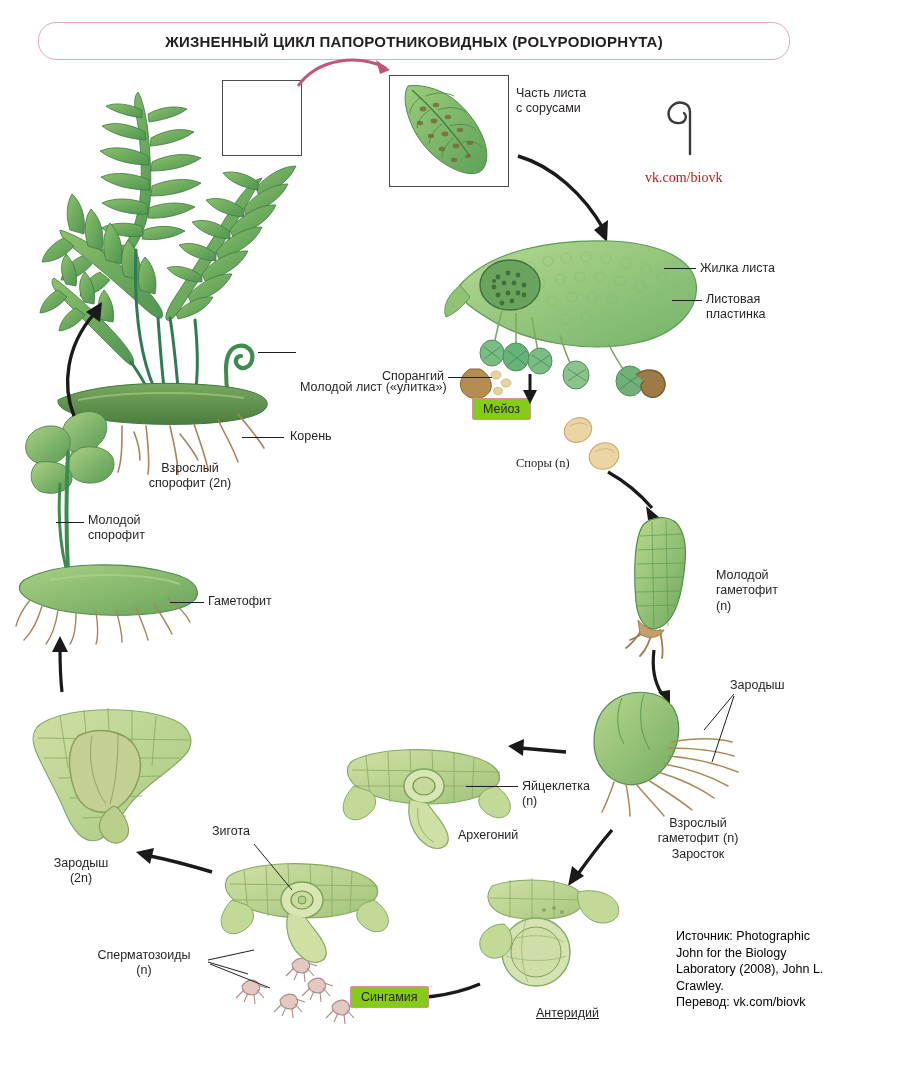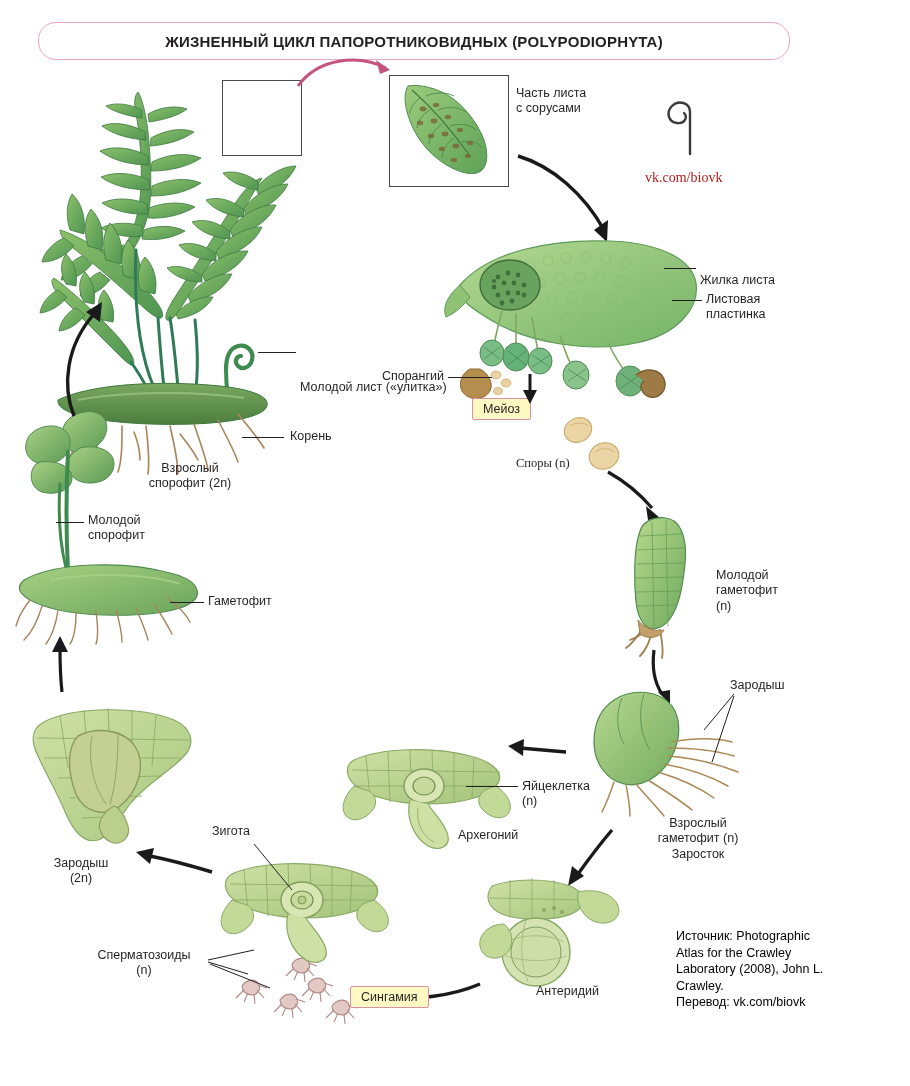--- a/index.html
+++ b/index.html
@@ -27,21 +27,21 @@
     color:#231f20;white-space:nowrap;
   }
 
   
   .lbl{font-size:12.5px;color:#231f20;line-height:1.22;}
   .lbl.c{text-align:center;}
   .lbl.r{text-align:right;}
 
   
   .pbox{
-    background:#fef9c3;border:1px solid #d98fa5;
+    background:#84cc16;border:1px solid #d98fa5;
     font-size:12.5px;color:#231f20;
     padding:3px 10px;border-radius:2px;white-space:nowrap;
   }
 
   
   .ln{background:#231f20;height:1px;transform-origin:0 0;}
 
   
   .frame{border:1.4px solid #4a4a4a;background:transparent;}
 
@@ -334,21 +334,21 @@
         </g>
       </g>
 
       <g>
         <path d="M196 150 C206 142 220 144 224 154 C228 164 220 174 210 172 C202 170 198 160 204 156" fill="#9e7b46" stroke="#7b5d30" stroke-width="1.4"></path>
       </g>
     </svg>
   </div>
 
   <div class="abs ln" style="left:664px;top:268px;width:32px;"></div>
-  <div class="abs lbl" style="left:700px;top:261px;margin-top:12px;">Жилка листа</div>
+  <div class="abs lbl" style="left:700px;top:261px;">Жилка листа</div>
 
   <div class="abs ln" style="left:672px;top:300px;width:30px;"></div>
   <div class="abs lbl" style="left:706px;top:292px;width:110px;">
     <div>Листовая</div>
     <div>пластинка</div>
   </div>
 
   <div class="abs ln" style="left:448px;top:377px;width:44px;"></div>
   <div class="abs lbl r" style="left:358px;top:369px;width:86px;">Спорангий</div>
 
@@ -563,21 +563,21 @@
       <path d="M34 52 C20 52 8 62 10 74 C12 86 26 90 36 82 C44 74 44 60 34 52Z" fill="#c3d998" stroke="#88a964" stroke-width="1"></path>
 
       <g fill="#8a9b63" opacity=".8">
         <circle cx="74" cy="38" r="2"></circle>
           <circle cx="84" cy="36" r="2"></circle>
           <circle cx="92" cy="40" r="2"></circle>
       </g>
     </svg>
   </div>
 
-  <div class="abs lbl" style="left:536px;top:984px;">Антеридий</div>
+  <div class="abs lbl" style="left:536px;top:1006px;text-decoration:underline;">Антеридий</div>
 
   <div class="abs" style="left:356px;top:972px;">
     <svg width="128" height="34" viewBox="0 0 128 34">
       <path d="M124 12 C96 24 60 28 28 26" fill="none" stroke="#1a1a1a" stroke-width="3.4"></path>
       <path d="M14 26 L32 17 L33 34 Z" fill="#1a1a1a"></path>
     </svg>
   </div>
 
   <div class="abs" style="left:232px;top:938px;">
     <svg width="130" height="100" viewBox="0 0 130 100">
@@ -762,19 +762,19 @@
 
   <div class="abs" style="left:52px;top:290px;">
     <svg width="70" height="130" viewBox="0 0 70 130">
       <path d="M22 126 C10 96 14 56 42 24" fill="none" stroke="#1a1a1a" stroke-width="3.4"></path>
       <path d="M50 12 L48 32 L34 22 Z" fill="#1a1a1a"></path>
     </svg>
   </div>
 
   <div class="abs src" style="left:676px;top:928px;width:200px;">
     <div>Источник: Photographic</div>
-    <div>Atlas for the Crawley</div>
+    <div>John for the Biology</div>
     <div>Laboratory (2008), John L.</div>
     <div>Crawley.</div>
     <div>Перевод: vk.com/biovk</div>
   </div>
 
 </div>
 
 </body></html>

